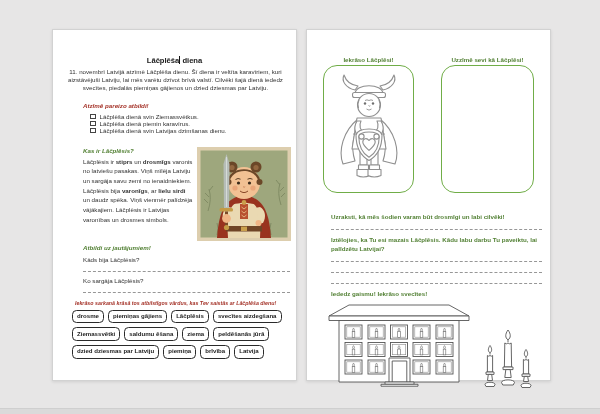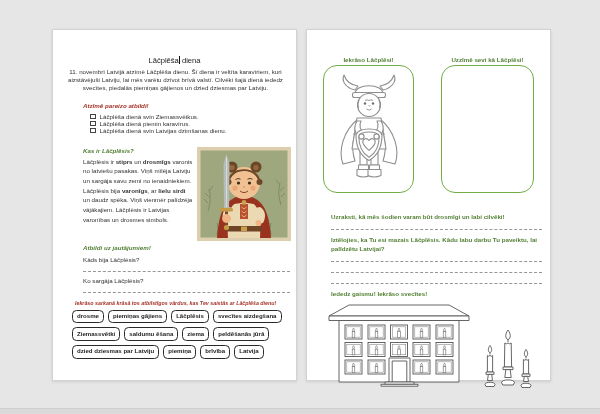--- a/index.html
+++ b/index.html
@@ -6,21 +6,21 @@
   body{width:600px;height:414px;overflow:hidden;background:#e7e6e6;
        font-family:"Liberation Sans",sans-serif;color:#222;}
   .canvas{position:relative;width:600px;height:414px;}
   .bottom-strip{position:absolute;left:0;bottom:0;width:600px;height:5px;background:#dadada;border-top:1px solid #cfcfcf;}
   .page{position:absolute;top:29px;width:245px;height:352px;background:#fff;
         border:1px solid #d2d2d2;box-shadow:0 1px 3px rgba(0,0,0,.10);box-sizing:border-box;}
   #page1{left:52px;}
   #page2{left:306px;}
 
   
-  .doc-title{margin-top:26px;text-align:center;font-size:7.6px;font-weight:normal;color:#1a1a1a;}
+  .doc-title{margin-top:26px;text-align:center;font-size:7.6px;font-weight:bold;color:#1a1a1a;}
   .caret{display:inline-block;width:1px;height:8px;background:#111;vertical-align:-1px;}
   .intro{margin:3px 9px 0 11px;text-align:center;font-size:6.2px;line-height:8px;color:#333;}
   .h-red{margin:10px 6px 0 30px;font-size:6.2px;font-weight:bold;font-style:italic;color:#a5342a;}
   .h-green{font-size:6.2px;font-weight:bold;font-style:italic;color:#538135;}
   .chk-list{margin:3.5px 0 0 37px;}
   .chk-row{display:flex;align-items:flex-start;gap:4px;line-height:7px;font-size:6.2px;color:#333;}
   .chk-box{flex:0 0 auto;width:3.6px;height:3.6px;border:1px solid #444;margin-top:1.4px;background:#fff;}
   .who-wrap{margin:13px 5px 0 30px;display:flex;gap:4px;}
   .who-left{width:112px;}
   .who-text{margin-top:3px;font-size:6.2px;line-height:9.7px;color:#333;}

